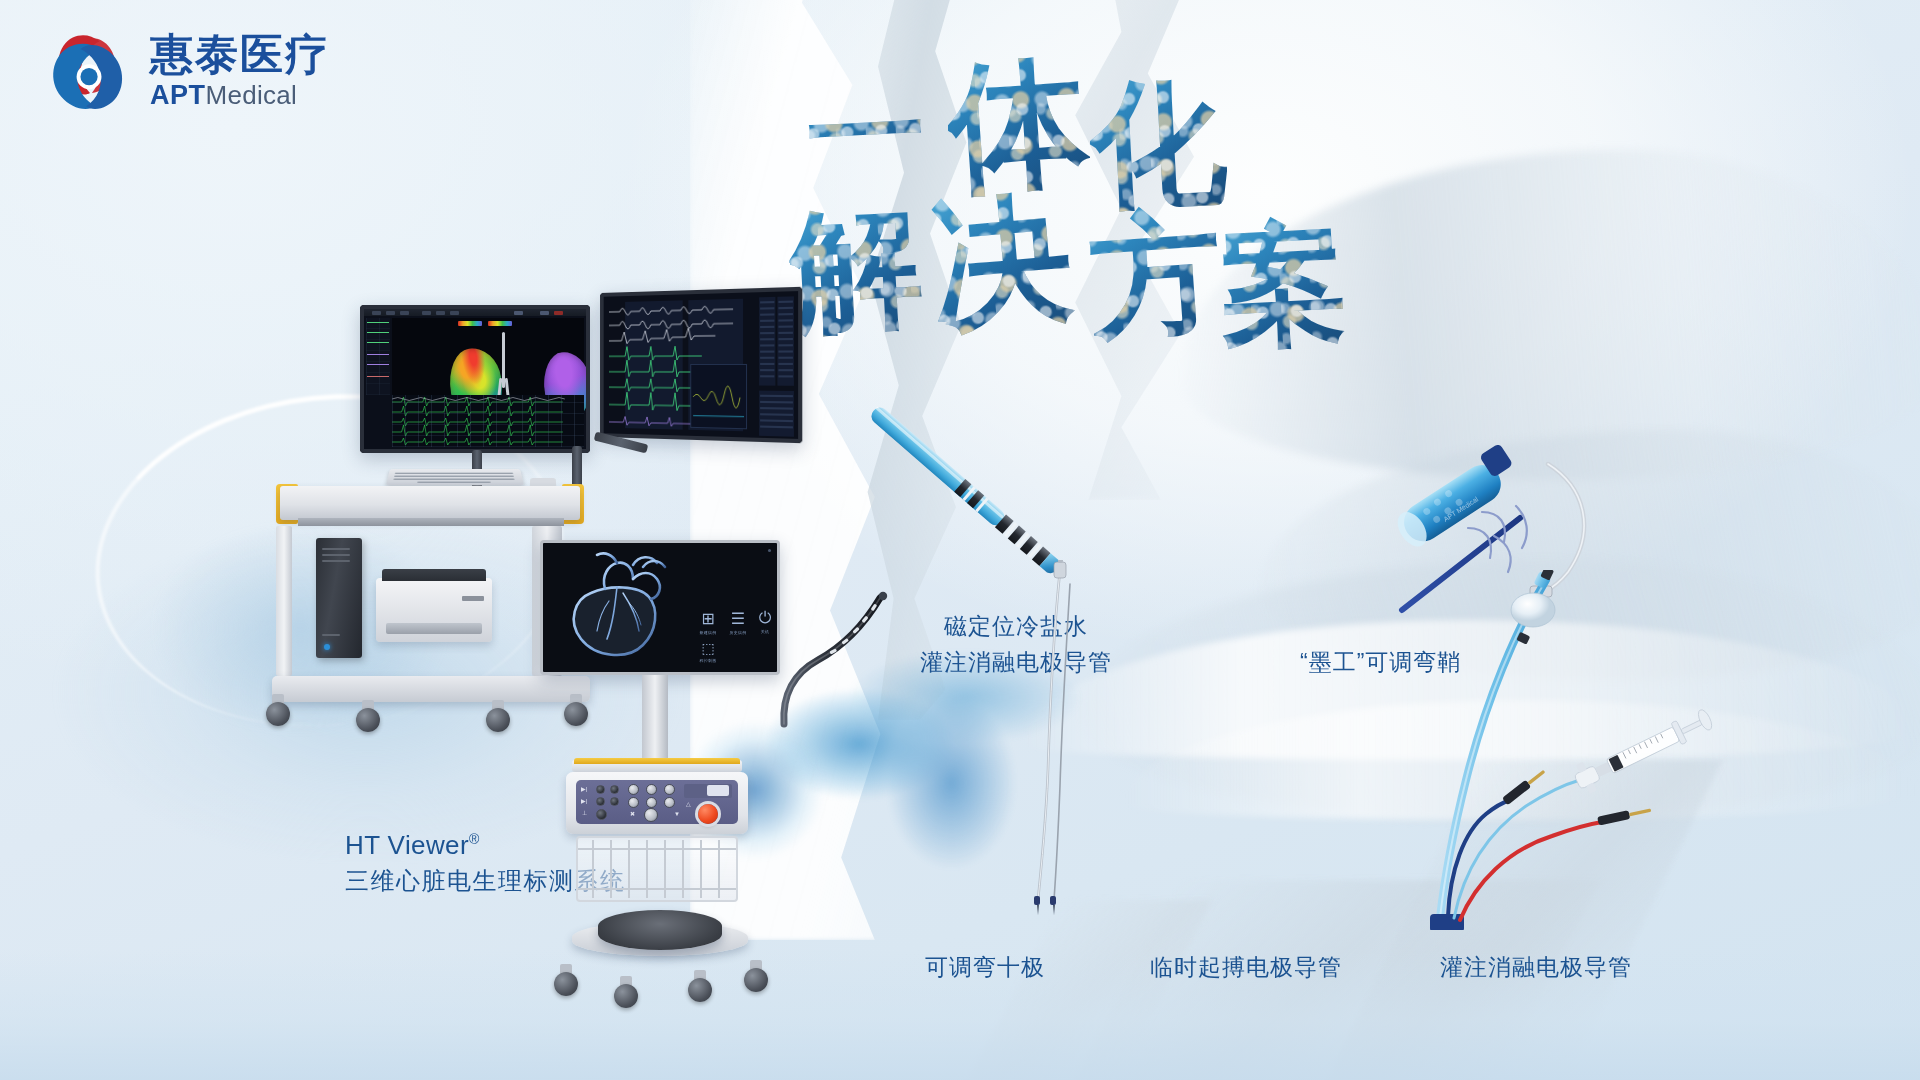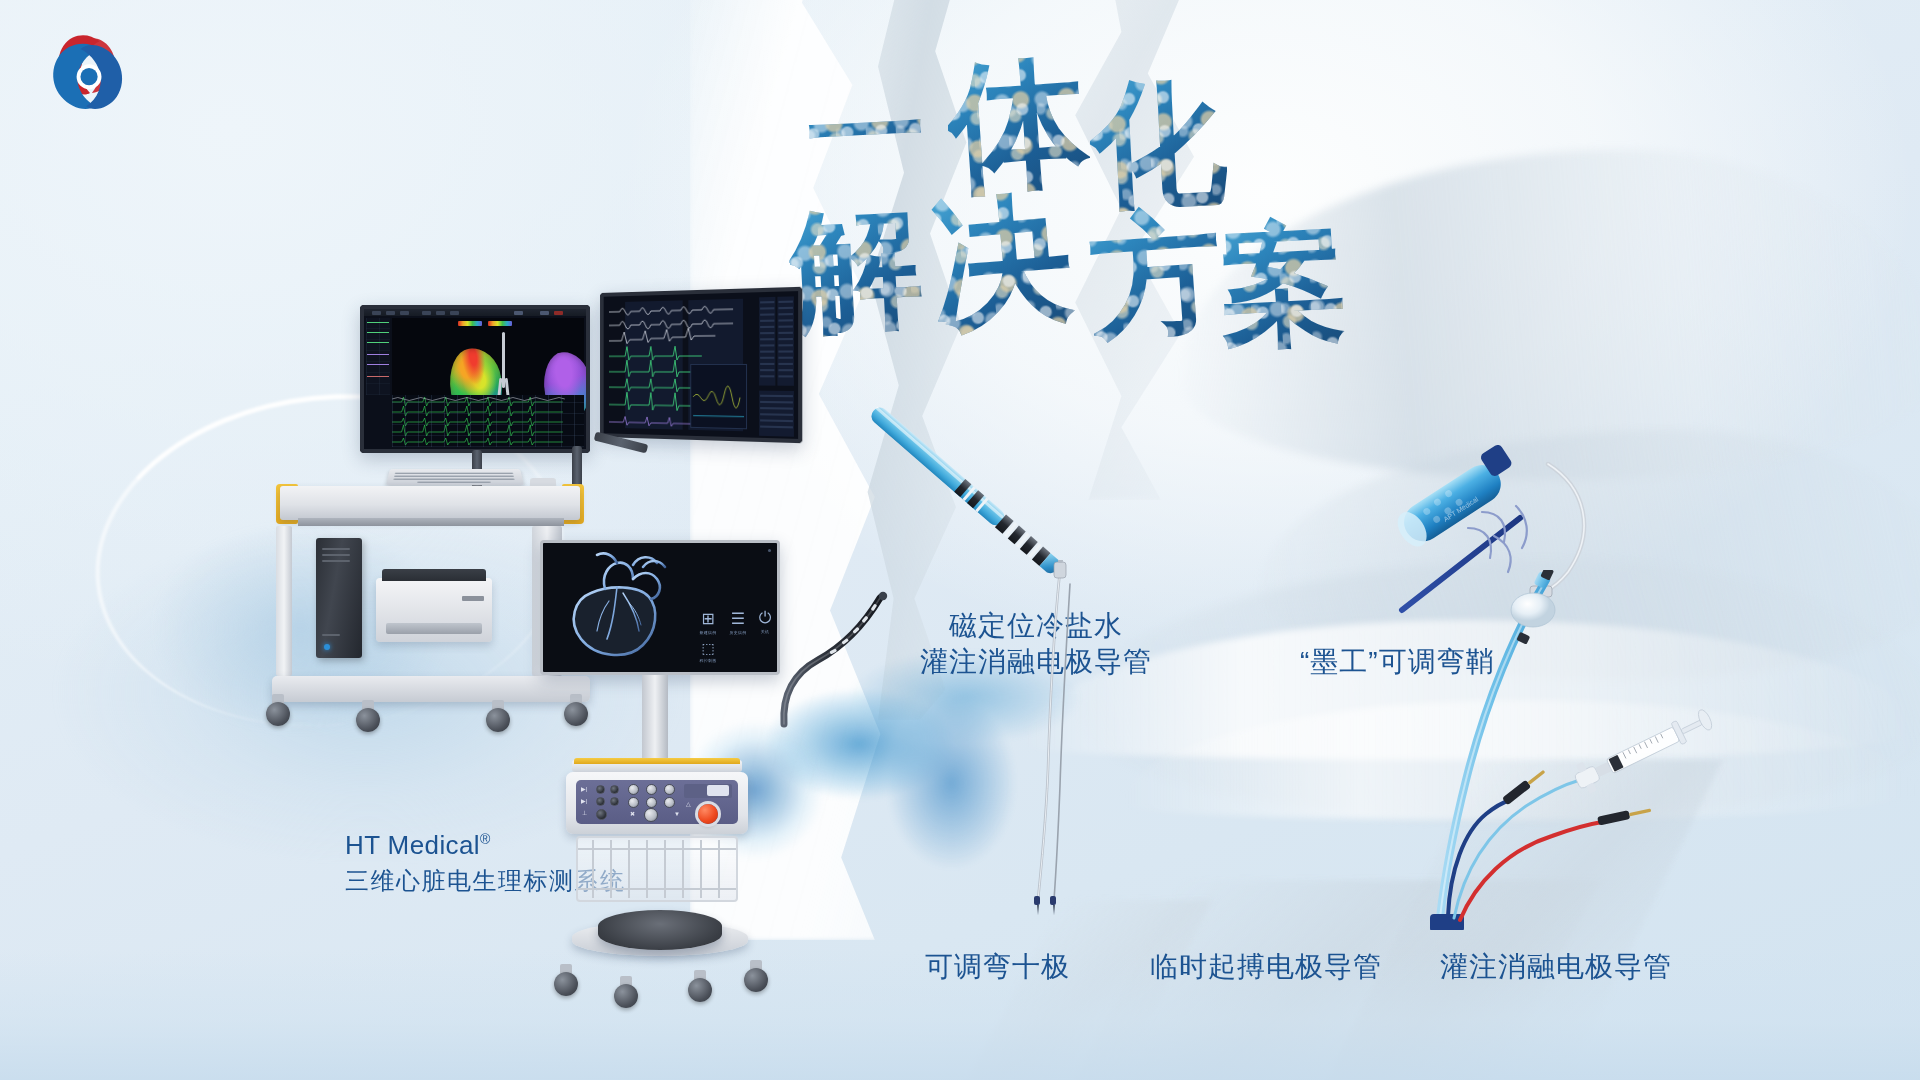--- a/index.html
+++ b/index.html
@@ -161,21 +161,21 @@
   .hl-2{ left:148px; top:2px;   font-size:140px; transform:rotate(-4deg); }
   .hl-3{ left:290px; top:24px;  font-size:136px; transform:rotate(-3deg); }
   .hl-4{ left:-10px; top:152px; font-size:132px; transform:rotate(-3deg); }
   .hl-5{ left:132px; top:140px; font-size:140px; transform:rotate(-5deg); }
   .hl-6{ left:290px; top:158px; font-size:132px; transform:rotate(-4deg); }
   .hl-7{ left:420px; top:170px; font-size:128px; transform:rotate(-3deg); }
 
   
   .plabel{
     position:absolute; text-align:center; color:#1c5391;
-    font-size:28px; line-height:34px; letter-spacing:1px;
+    font-size:23px; line-height:34px; letter-spacing:1px;
     font-family:"Liberation Sans","DejaVu Sans",sans-serif;
     white-space:nowrap;
   }
   .plabel.two{ line-height:36px; }
 
   #lbl-htviewer{ left:345px; top:830px; text-align:left; }
   #lbl-htviewer .en{ font-size:26px; color:#1c5391; letter-spacing:.4px; display:block; }
   #lbl-htviewer .en sup{ font-size:14px; vertical-align:super; }
   #lbl-htviewer .cn{ font-size:24px; color:#1c5391; display:block; margin-top:4px; letter-spacing:1.5px; }
 
@@ -368,20 +368,26 @@
 
   <div id="logo" class="abs">
     <svg class="mark" viewBox="0 0 100 92">
       <path d="M32 12 C16 20, 12 44, 24 60 C31 70, 44 74, 50 70 C42 62, 38 50, 42 38 C45 28, 52 20, 60 16 C51 9, 41 8, 32 12 Z" fill="#c9252d"></path>
       <path d="M60 14 C74 20, 80 38, 74 52 C70 62, 60 70, 52 70 C60 60, 63 48, 59 38 C56 29, 50 22, 44 18 C49 13, 55 12, 60 14 Z" fill="#c9252d" opacity=".92"></path>
       <path d="M28 22 C10 32, 6 58, 20 74 C30 86, 46 90, 56 84 C42 76, 34 62, 38 48 C41 36, 50 28, 60 24 C50 17, 38 17, 28 22 Z" fill="#1b6fb5"></path>
       <path d="M62 22 C82 30, 90 56, 78 74 C70 86, 54 90, 46 84 C58 76, 64 62, 60 48 C57 36, 48 28, 40 24 C46 19, 55 19, 62 22 Z" fill="#1f5fa8"></path>
       <circle cx="49" cy="53" r="13" fill="#ffffff"></circle>
       <circle cx="49" cy="53" r="9" fill="#1b6fb5"></circle>
     </svg>
+    <div class="wordmark">
+      <div class="cn-brand">惠泰医疗</div>
+      <div class="en-brand">
+        <span class="apt">APT</span><span class="med">Medical</span>
+      </div>
+    </div>
   </div>
 
   <div id="headline" class="abs">
     <div class="hl-ch hl-1">一</div>
     <div class="hl-ch hl-2">体</div>
     <div class="hl-ch hl-3">化</div>
     <div class="hl-ch hl-4">解</div>
     <div class="hl-ch hl-5">决</div>
     <div class="hl-ch hl-6">方</div>
     <div class="hl-ch hl-7">案</div>
@@ -565,21 +571,21 @@
         <div class="fork"></div>
         <div class="wheel"></div>
       </div>
     <div class="caster" style="left:264px;top:404px">
         <div class="fork"></div>
         <div class="wheel"></div>
       </div>
   </div>
 
   <div id="lbl-htviewer" class="abs">
-    <span class="en"><span>HT Medical</span><sup>®</sup></span>
+    <span class="en"><span>HT Viewer</span><sup>®</sup></span>
     <span class="cn">三维心脏电生理标测系统</span>
   </div>
 
   <div id="ws-cart" class="abs">
     <div id="ws-screen">
       <svg class="heart-art" viewBox="0 0 150 122">
         <defs>
           <linearGradient id="hg" x1="0" y1="0" x2="1" y2="1">
             <stop offset="0%" stop-color="#bcd8f8"></stop>
               <stop offset="55%" stop-color="#7ea8de"></stop>

